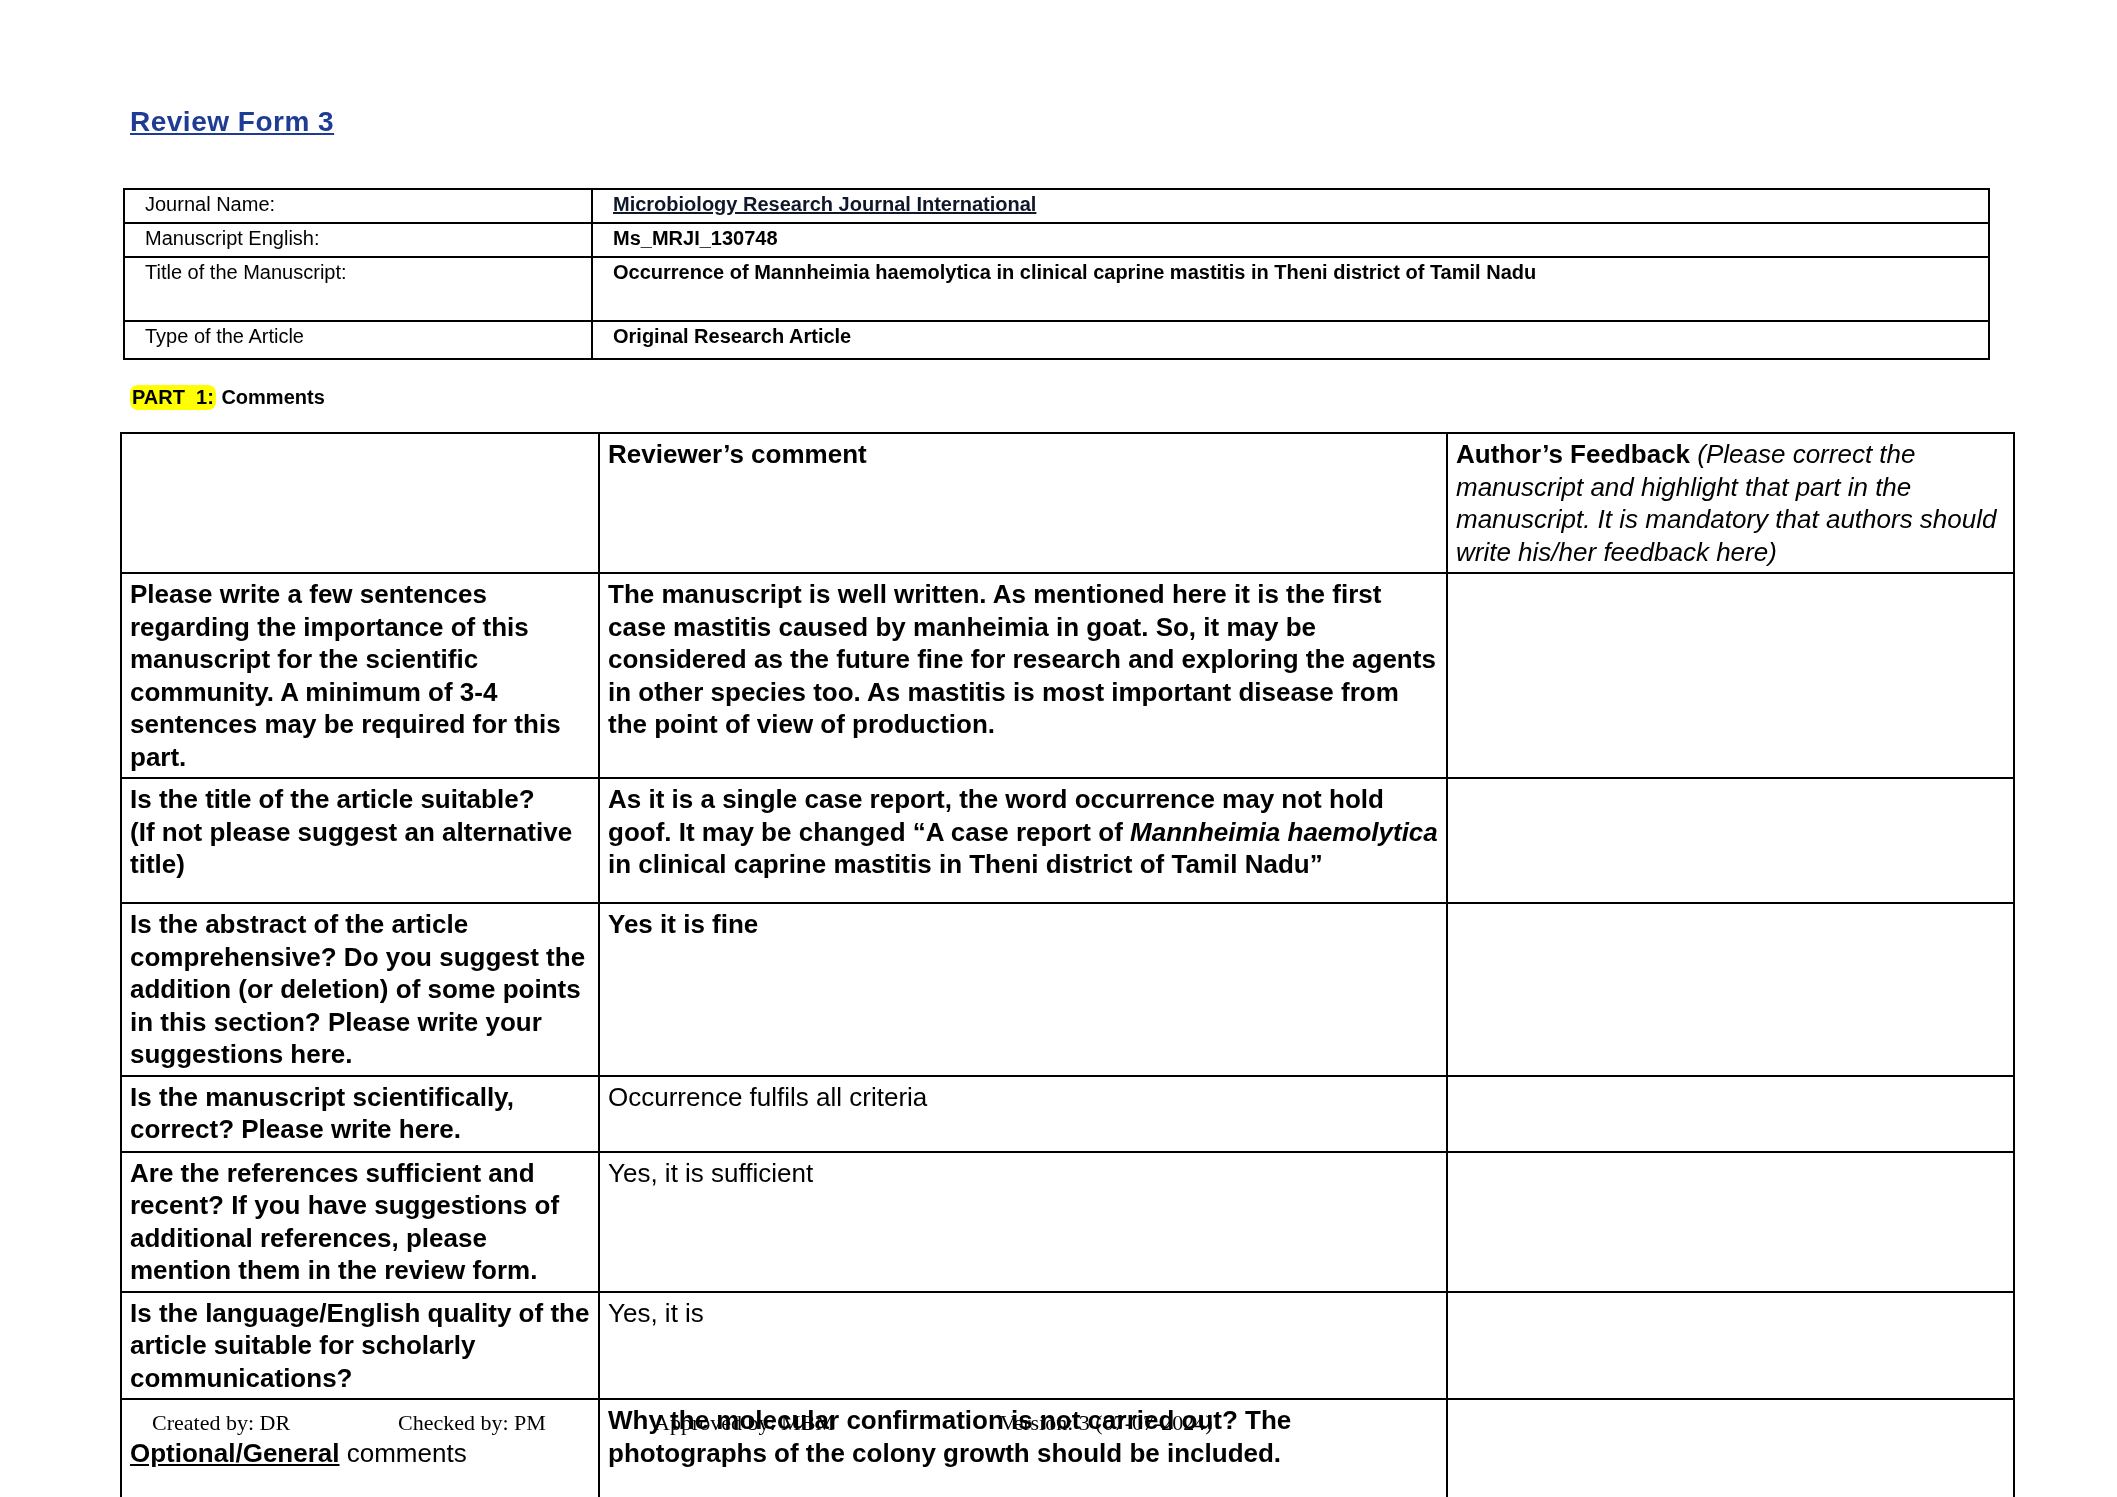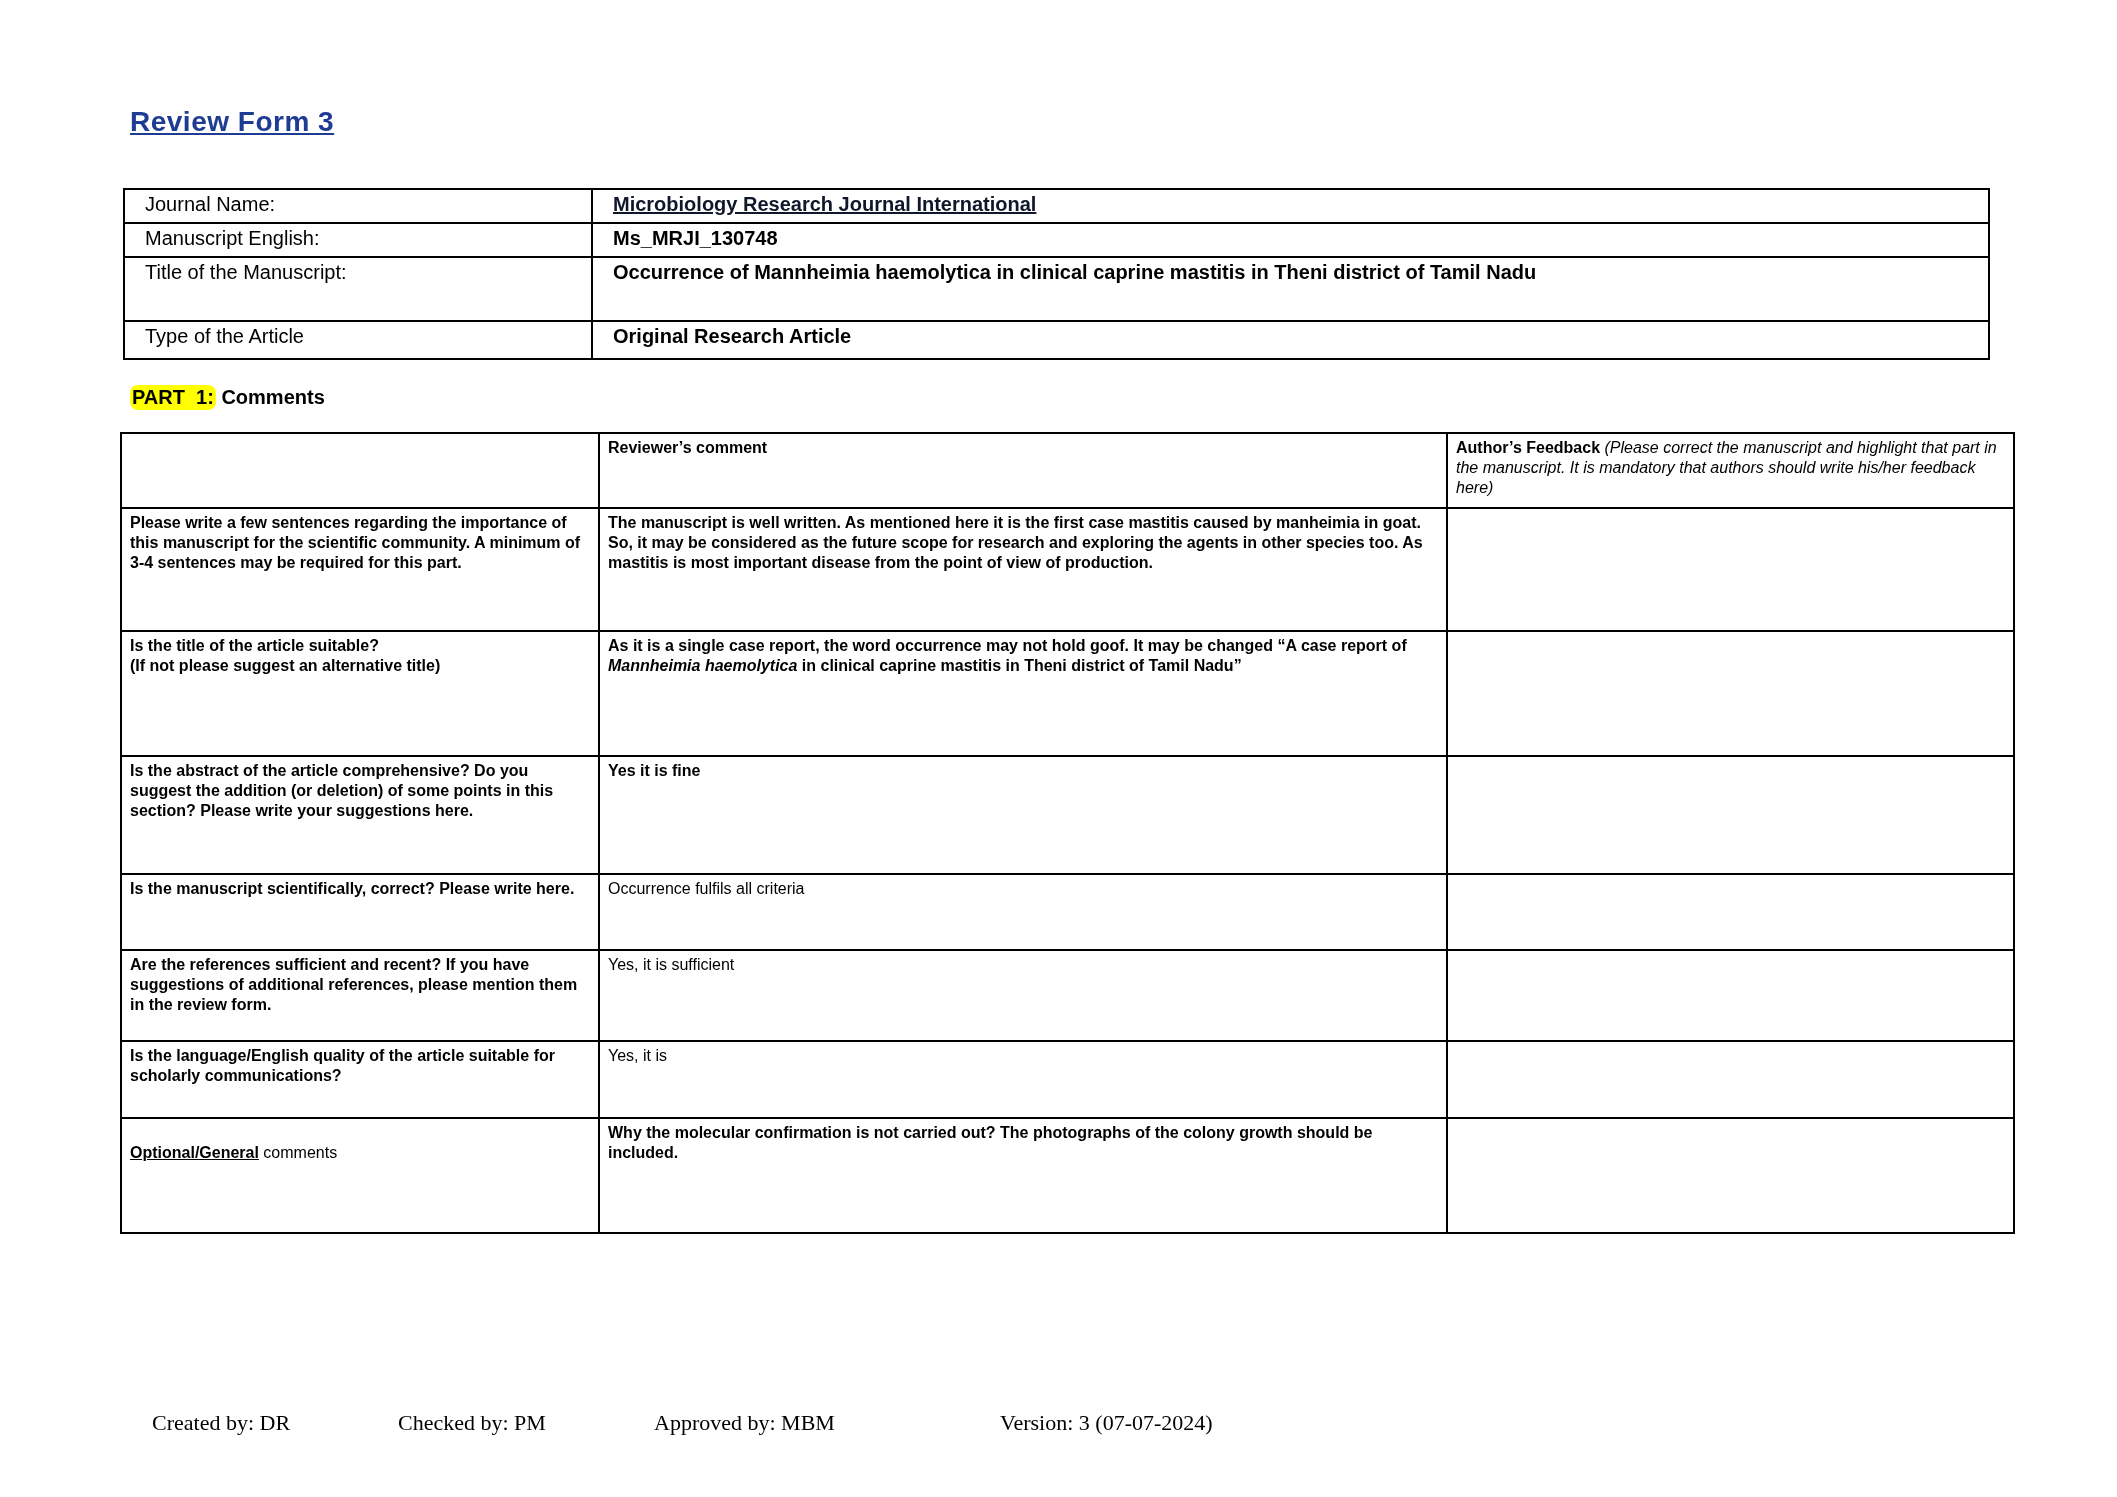--- a/index.html
+++ b/index.html
@@ -31,21 +31,21 @@
     font-size:20px; font-weight:bold;
   }
   .hl { background:#ffff00; white-space:pre-wrap; padding:1px 2px 2px 2px;border-radius:8px; }
   
   table.comments {
     position:absolute; left:120px; top:432px; width:1895px;
     border-collapse:collapse; table-layout:fixed;
   }
   table.comments td {
     border:2px solid #000; vertical-align:top;
-    padding:4px 8px; font-size:16px; line-height:1.25;
+    padding:4px 8px; font-size:26px; line-height:1.25;
   }
   td.q { font-weight:bold; padding-left:40px; white-space:pre-line; }
   td.q-plain { padding-left:8px; }
   .u-bold { font-weight:bold; text-decoration:underline; }
   td.c-bold { font-weight:bold; }
   td.c-ind { padding-left:46px; }
   .hdr-bold { font-weight:bold; }
   .hdr-italic { font-style:italic; }
   td.hdr { line-height:1.18; }
   
@@ -103,21 +103,21 @@
         <tr>
       <td style="height:65px"></td>
       <td><span class="hdr-bold">Reviewer’s comment</span></td>
       <td class="hdr">
         <span class="hdr-bold">Author’s Feedback </span><span class="hdr-italic">(Please correct the manuscript and highlight that part in the manuscript. It is mandatory that authors should write his/her feedback here)</span>
       </td>
     </tr>
 
     <tr>
       <td class="q" style="height:113px">Please write a few sentences regarding the importance of this manuscript for the scientific community. A minimum of 3-4 sentences may be required for this part.</td>
-      <td class="c-bold">The manuscript is well written. As mentioned here it is the first case mastitis caused by manheimia in goat. So, it may be considered as the future scope for research and exploring the agents in other species too. As mastitis is most important disease from the point of view of production.</td>
+      <td class="c-bold">The manuscript is well written. As mentioned here it is the first case mastitis caused by manheimia in goat. So, it may be considered as the future fine for research and exploring the agents in other species too. As mastitis is most important disease from the point of view of production.</td>
       <td></td>
     </tr>
 
     <tr>
       <td class="q" style="height:115px">Is the title of the article suitable?
 (If not please suggest an alternative title)</td>
       <td class="c-bold c-ind">
         <span>As it is a single case report, the word occurrence may not hold goof. It may be changed “A case report of </span><i>Mannheimia haemolytica</i><span> in clinical caprine mastitis in Theni district of Tamil Nadu”</span>
       </td>
       <td></td>

